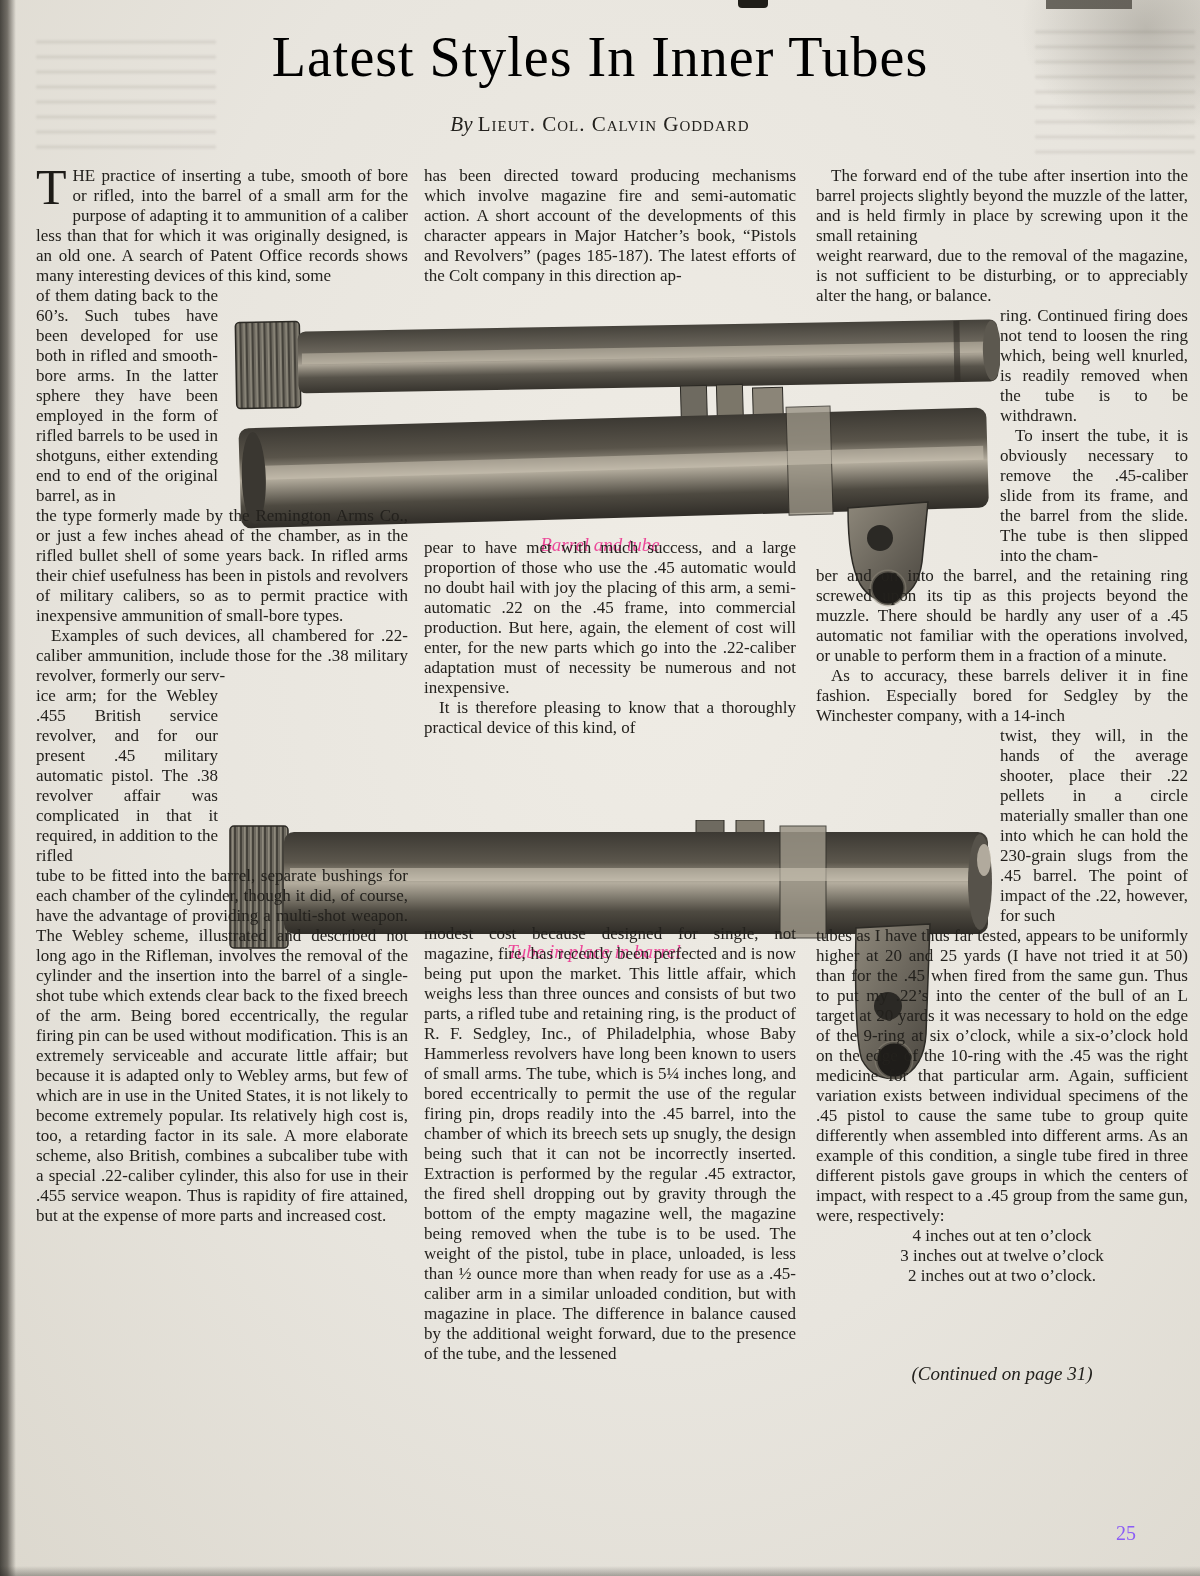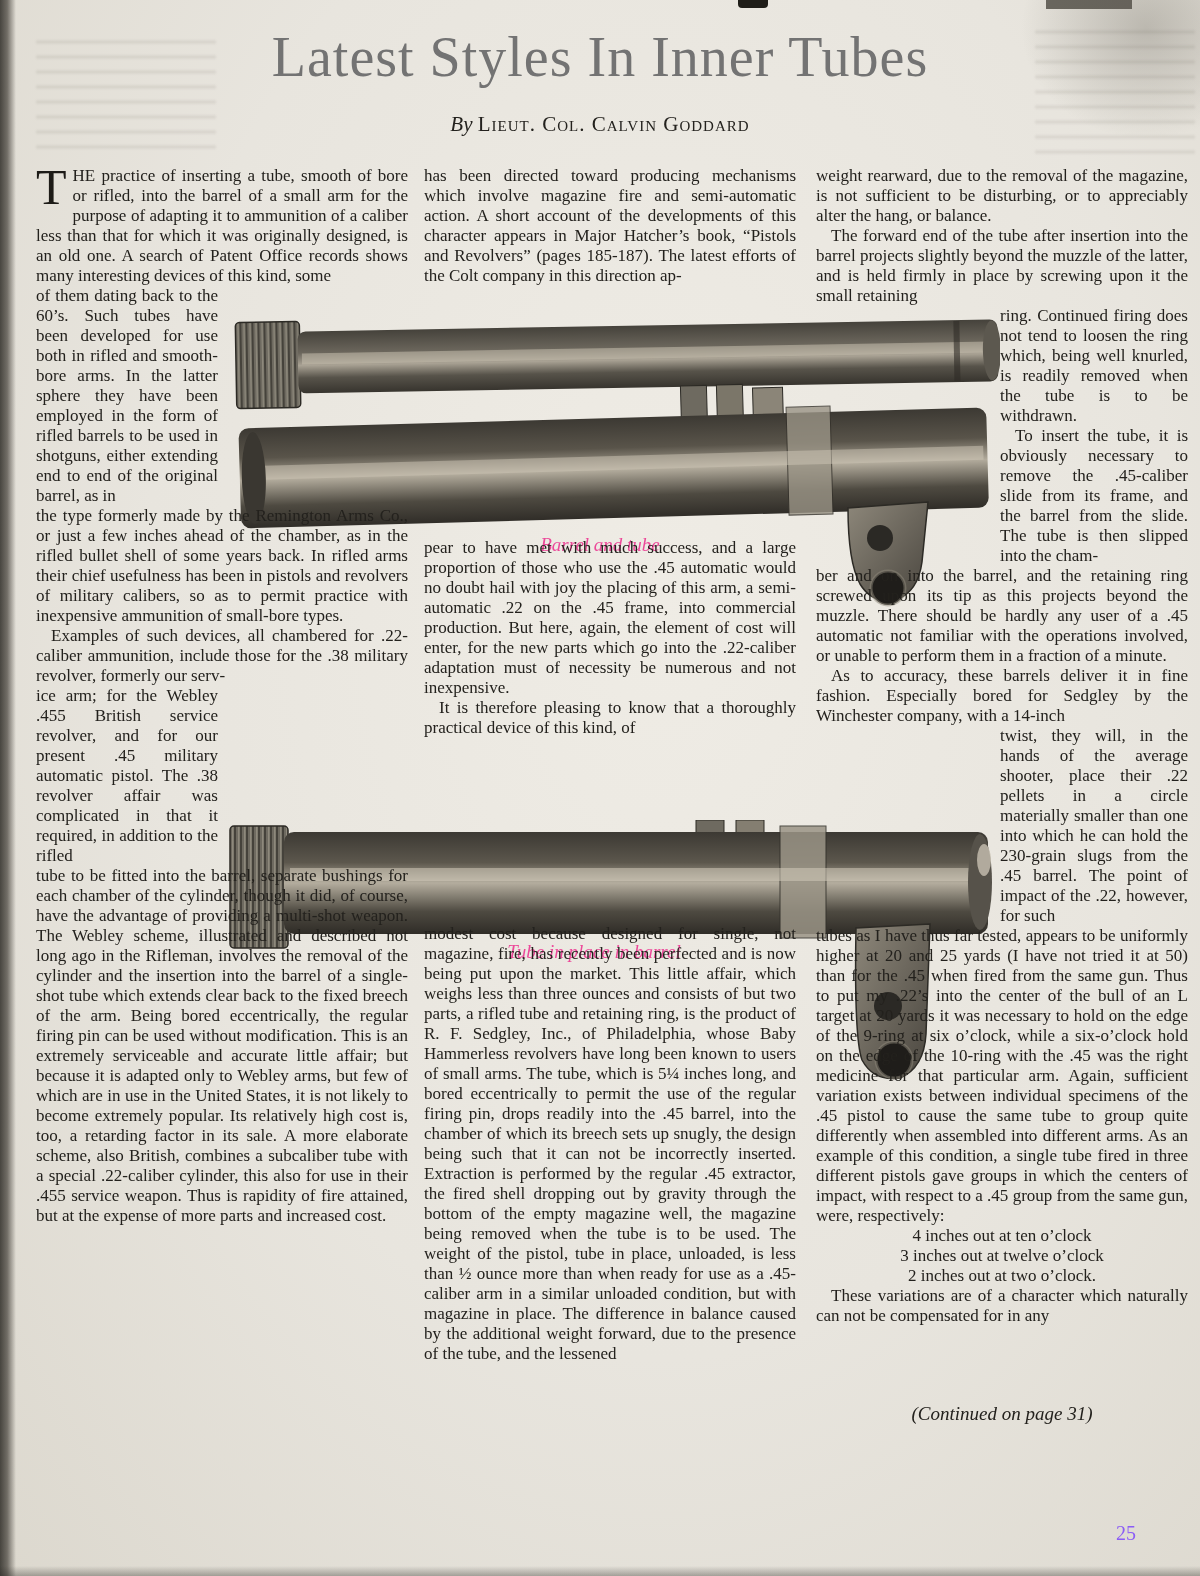--- a/index.html
+++ b/index.html
@@ -13,21 +13,21 @@
   .edge-bottom{position:absolute;left:0;bottom:0;width:100%;height:10px;
      background:linear-gradient(0deg,rgba(40,38,33,.35),rgba(40,38,33,0));}
   .mark-top-a{position:absolute;left:738px;top:0;width:30px;height:8px;background:#201e19;border-radius:0 0 4px 4px;}
   .mark-top-b{position:absolute;left:1046px;top:0;width:86px;height:9px;background:#4a463f;opacity:.8;}
   .smudge-tr{position:absolute;left:1020px;top:0;width:180px;height:140px;
      background:radial-gradient(ellipse at 70% 20%,rgba(92,88,78,.30),rgba(92,88,78,0) 70%);}
   .ghost{position:absolute;filter:blur(1.2px);opacity:.55;
      background:repeating-linear-gradient(180deg,rgba(88,82,72,.16) 0 4px,rgba(88,82,72,0) 4px 15px);}
   
   .title{position:absolute;left:0;top:26px;width:1200px;text-align:center;
-     font-size:56px;line-height:62px;letter-spacing:1px;color:#737373;}
+     font-size:56px;line-height:62px;letter-spacing:1px;color:#000000;}
   .byline{position:absolute;left:0;top:112px;width:1200px;text-align:center;font-size:21px;color:#24221e;}
   .byline .by{font-style:italic;}
   .byline .name{font-variant:small-caps;letter-spacing:1px;}
   
   .col{position:absolute;top:166px;width:372px;font-size:17px;line-height:20px;
        text-align:justify;text-justify:inter-word;}
   #col1{left:36px;}
   #col2{left:424px;}
   #col3{left:816px;}
   .blk{margin:0;}
@@ -163,32 +163,31 @@
   </div>
 
   <div class="col" id="col2">
     <div class="blk">has been directed toward producing mechanisms which involve magazine fire and semi-automatic action.  A short account of the developments of this character appears in Major Hatcher’s book, “Pistols and Revolvers” (pages 185-187).  The latest efforts of the Colt company in this direction ap-</div>
     <div class="blk" style="margin-top:252px;">pear to have met with much success, and a large proportion of those who use the .45 automatic would no doubt hail with joy the placing of this arm, a semi-automatic .22 on the .45 frame, into commercial production. But here, again, the element of cost will enter, for the new parts which go into the .22-caliber adaptation must of necessity be numerous and not inexpensive.</div>
     <div class="blk indent">It is therefore pleasing to know that a thoroughly practical device of this kind, of</div>
     <div class="blk" style="margin-top:186px;">modest cost because designed for single, not magazine, fire, has recently been perfected and is now being put upon the market.  This little affair, which weighs less than three ounces and consists of but two parts, a rifled tube and retaining ring, is the product of R. F. Sedgley, Inc., of Philadelphia, whose Baby Hammerless revolvers have long been known to users of small arms.  The tube, which is 5¼ inches long, and bored eccentrically to permit the use of the regular firing pin, drops readily into the .45 barrel, into the chamber of which its breech sets up snugly, the design being such that it can not be incorrectly inserted.  Extraction is performed by the regular .45 extractor, the fired shell dropping out by gravity through the bottom of the empty magazine well, the magazine being removed when the tube is to be used.  The weight of the pistol, tube in place, unloaded, is less than ½ ounce more than when ready for use as a .45-caliber arm in a similar unloaded condition, but with magazine in place.  The difference in balance caused by the additional weight forward, due to the presence of the tube, and the lessened</div>
   </div>
 
   <div class="col" id="col3">
+    <div class="blk indent">The forward end of the tube after insertion into the barrel projects slightly beyond the muzzle of the latter, and is held firmly in place by screwing upon it the small retaining</div>
     <div class="blk">weight rearward, due to the removal of the magazine, is not sufficient to be disturbing, or to appreciably alter the hang, or balance.</div>
-    <div class="blk indent">The forward end of the tube after insertion into the barrel projects slightly beyond the muzzle of the latter, and is held firmly in place by screwing upon it the small retaining</div>
     <div class="blk narrow-r">ring.  Continued firing does not tend to loosen the ring which, being well knurled, is readily removed when the tube is to be withdrawn.</div>
     <div class="blk narrow-r indent">To insert the tube, it is obviously necessary to remove the .45-caliber slide from its frame, and the barrel from the slide. The tube is then slipped into the cham-</div>
     <div class="blk">ber and on into the barrel, and the retaining ring screwed upon its tip as this projects beyond the muzzle.  There should be hardly any user of a .45 automatic not familiar with the operations involved, or unable to perform them in a fraction of a minute.</div>
     <div class="blk indent">As to accuracy, these barrels deliver it in fine fashion.  Especially bored for Sedgley by the Winchester company, with a 14-inch</div>
     <div class="blk narrow-r">twist, they will, in the hands of the average shooter, place their .22 pellets in a circle materially smaller than one into which he can hold the 230-grain slugs from the .45 barrel.  The point of impact of the .22, however, for such</div>
     <div class="blk">tubes as I have thus far tested, appears to be uniformly higher at 20 and 25 yards (I have not tried it at 50) than for the .45 when fired from the same gun.  Thus to put my .22’s into the center of the bull of an L target at 20 yards it was necessary to hold on the edge of the 9-ring at six o’clock, while a six-o’clock hold on the edge of the 10-ring with the .45 was the right medicine for that particular arm.  Again, sufficient variation exists between individual specimens of the .45 pistol to cause the same tube to group quite differently when assembled into different arms.  As an example of this condition, a single tube fired in three different pistols gave groups in which the centers of impact, with respect to a .45 group from the same gun, were, respectively:</div>
     <div class="blk clock-list">
       <div>4 inches out at ten o’clock</div>
       <div>3 inches out at twelve o’clock</div>
       <div>2 inches out at two o’clock.</div>
     </div>
-    <div class="blk indent">These variations are of a character which naturally can not be compensated for in any</div>
     <div class="continued">(Continued on page 31)</div>
   </div>
 
   <div class="pagenum">25</div>
 
 </div>
 
 </body></html>

